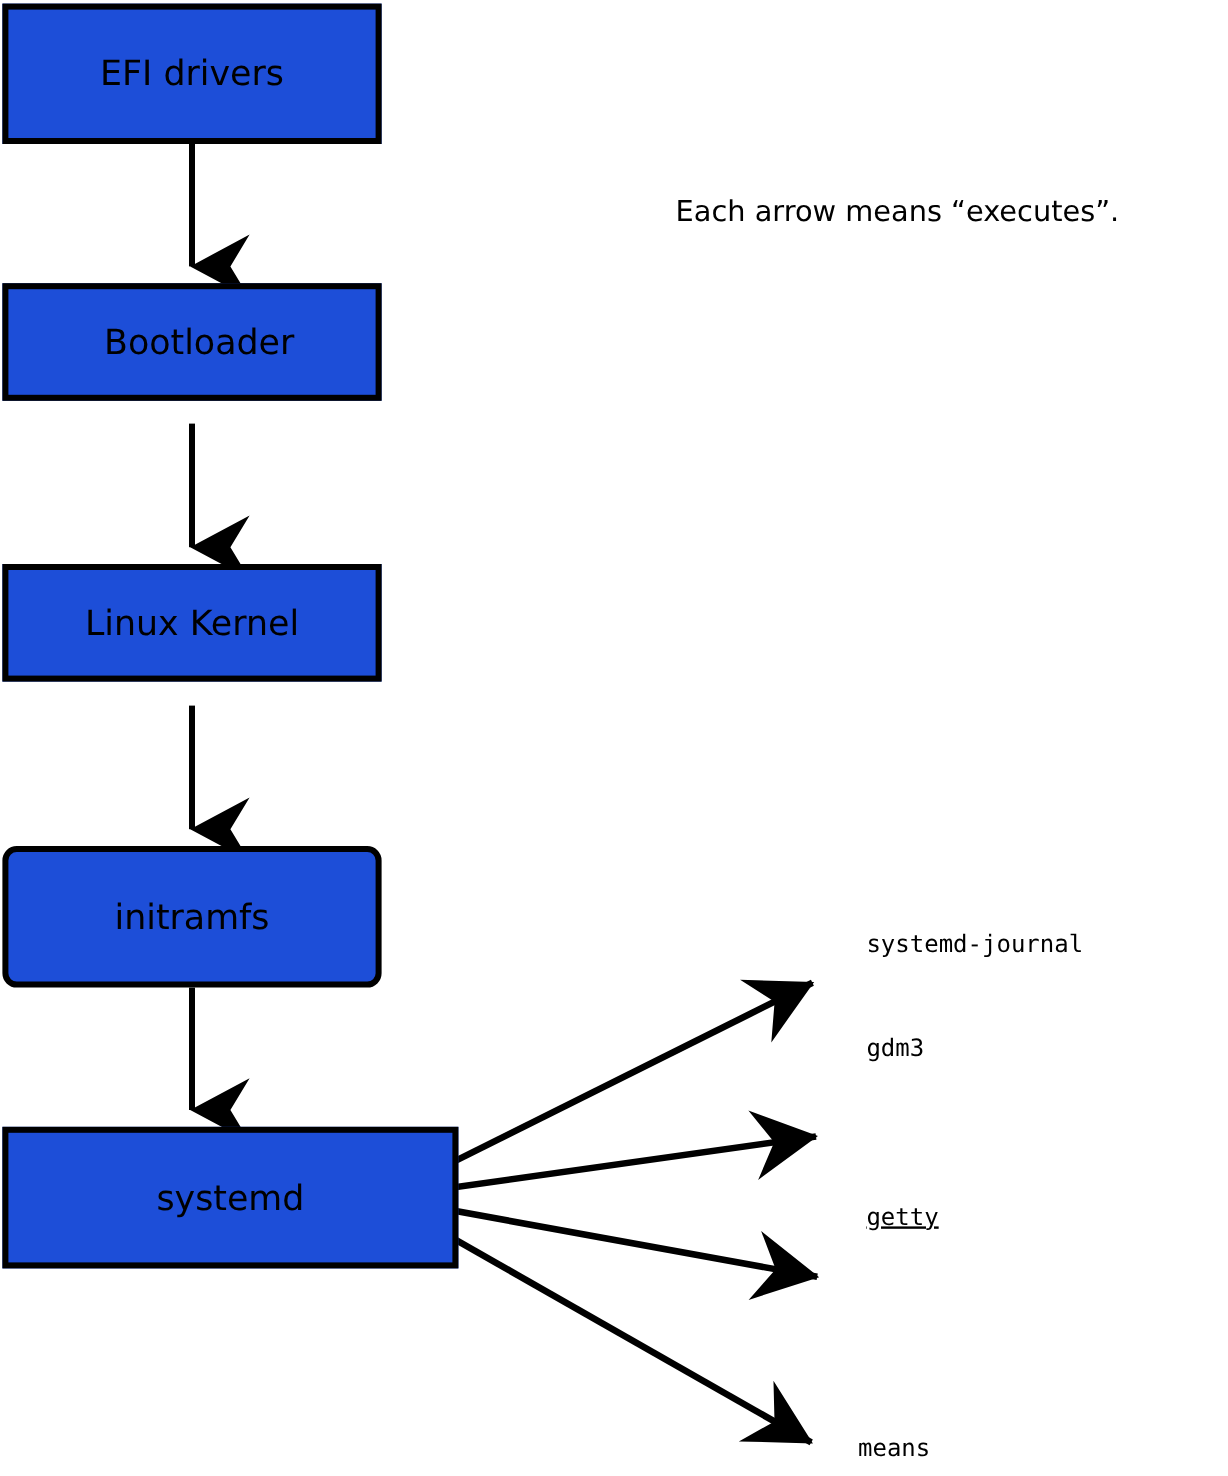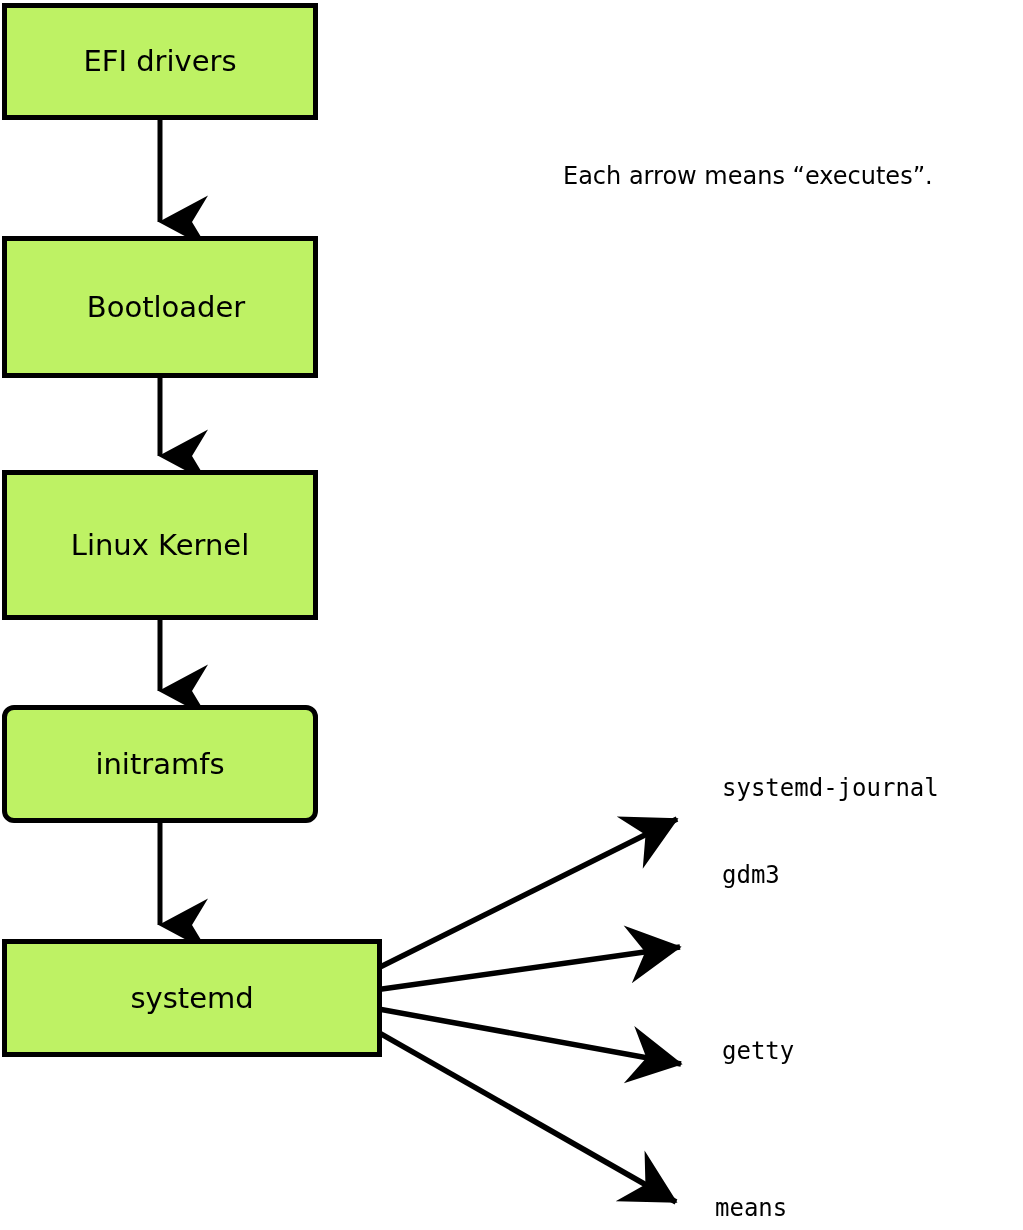--- a/index.html
+++ b/index.html
@@ -20,21 +20,21 @@
     left: 0;
     top: 0;
     width: 1023px;
     height: 1230px;
     overflow: visible;
   }
   .node-box {
     position: absolute;
     box-sizing: border-box;
     border: 5px solid #000000;
-    background: #bef264;
+    background: #1d4ed8;
     display: flex;
     align-items: center;
     justify-content: center;
   }
   .node-label {
     font-family: "DejaVu Sans", sans-serif;
     font-size: 29px;
     color: #000000;
     line-height: 1;
     letter-spacing: 0px;
@@ -44,21 +44,21 @@
     position: absolute;
     font-family: "DejaVu Sans", sans-serif;
     font-size: 24px;
     color: #000000;
     white-space: nowrap;
     line-height: 1;
   }
   .leaf-label {
     position: absolute;
     font-family: "DejaVu Sans Mono", monospace;
-    font-size: 24px;
+    font-size: 20px;
     color: #000000;
     white-space: nowrap;
     line-height: 1;
   }
 </style>
 </head>
 <body>
 
 <div id="canvas">
 
@@ -86,39 +86,39 @@
       <line x1="318" y1="998" x2="680" y2="947" stroke="#000000" stroke-width="5.5" marker-end="url(#head-fan)"></line>
       <line x1="318" y1="998" x2="681" y2="1064" stroke="#000000" stroke-width="5.5" marker-end="url(#head-fan)"></line>
       <line x1="318" y1="998" x2="676" y2="1202" stroke="#000000" stroke-width="5.5" marker-end="url(#head-fan)"></line>
     </g>
   </svg>
 
   <div class="node-box" style="left:2px; top:3px; width:316px; height:117px;">
     <span class="node-label">EFI drivers</span>
   </div>
 
-  <div class="node-box" style="left:2px; top:236px; width:316px; height:142px;padding-left:12px;">
+  <div class="node-box" style="left:2px; top:236px; width:316px; height:98px;padding-left:12px;">
     <span class="node-label">Bootloader</span>
   </div>
 
-  <div class="node-box" style="left:2px; top:470px; width:316px; height:150px;align-items:center;">
+  <div class="node-box" style="left:2px; top:470px; width:316px; height:98px;align-items:center;">
     <span class="node-label">Linux Kernel</span>
   </div>
 
   <div class="node-box" style="left:2px; top:705px; width:316px; height:118px;border-radius:12px;">
     <span class="node-label">initramfs</span>
   </div>
 
   <div class="node-box" style="left:2px; top:939px; width:380px; height:118px;">
     <span class="node-label">systemd</span>
   </div>
 
   <div class="caption" style="left:563px; top:164px;">Each arrow means “executes”.</div>
 
   <div class="leaf-label" style="left:722px; top:776px;">systemd-journal</div>
 
   <div class="leaf-label" style="left:722px; top:863px;">gdm3</div>
 
-  <div class="leaf-label" style="left:722px; top:1039px;">getty</div>
+  <div class="leaf-label" style="left:722px; top:1004px;text-decoration:underline;">getty</div>
 
   <div class="leaf-label" style="left:715px; top:1196px;">means</div>
 
 </div>
 
 </body></html>

